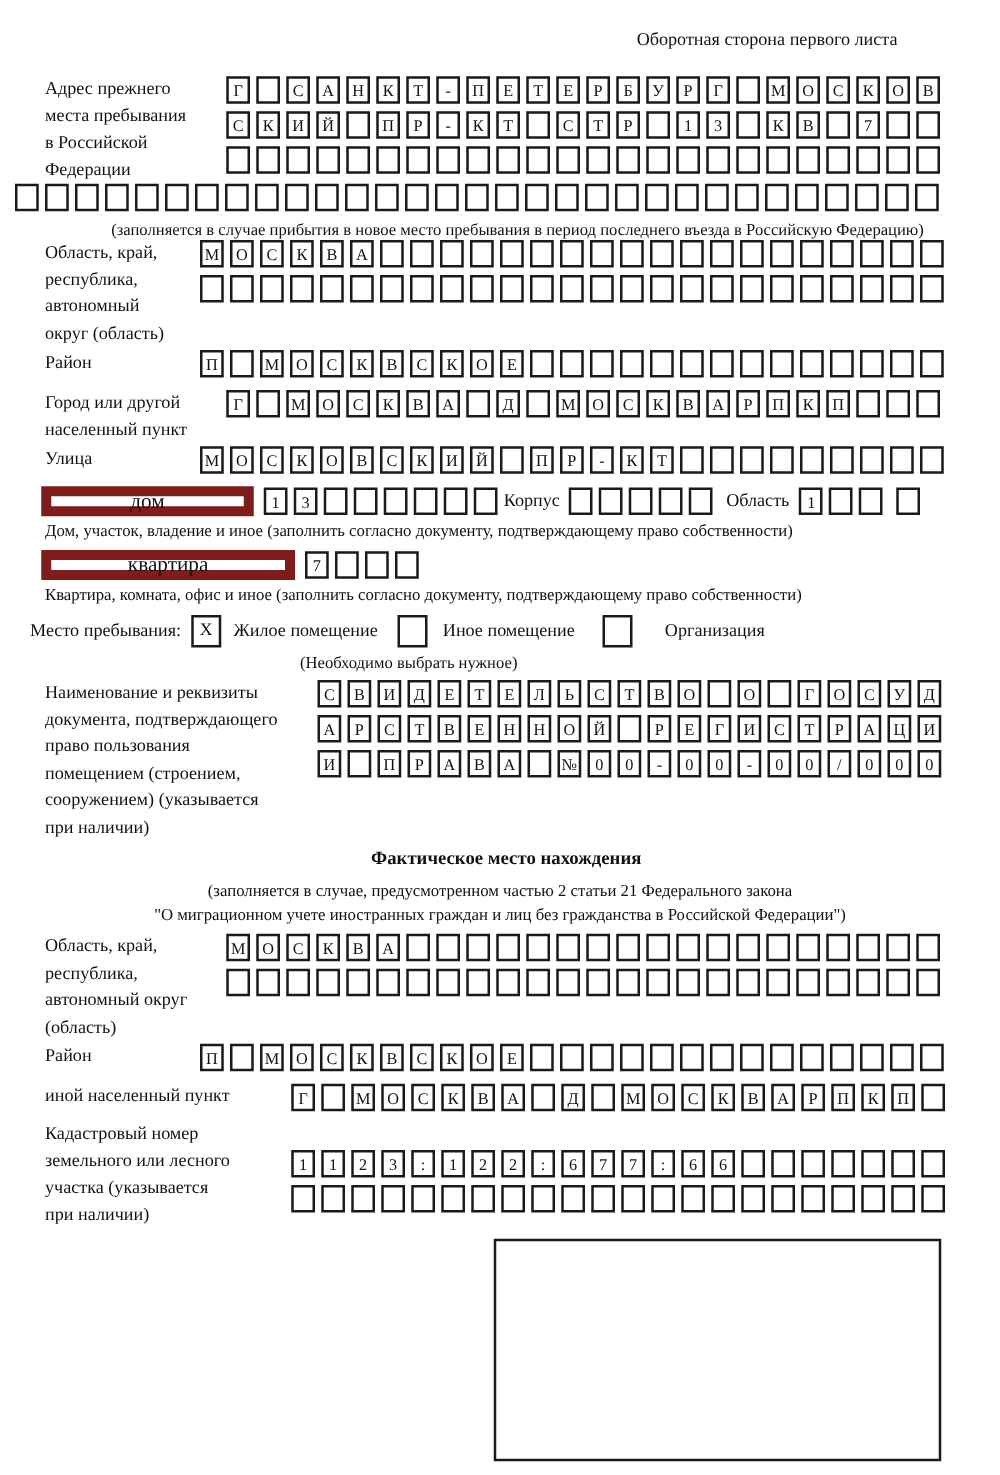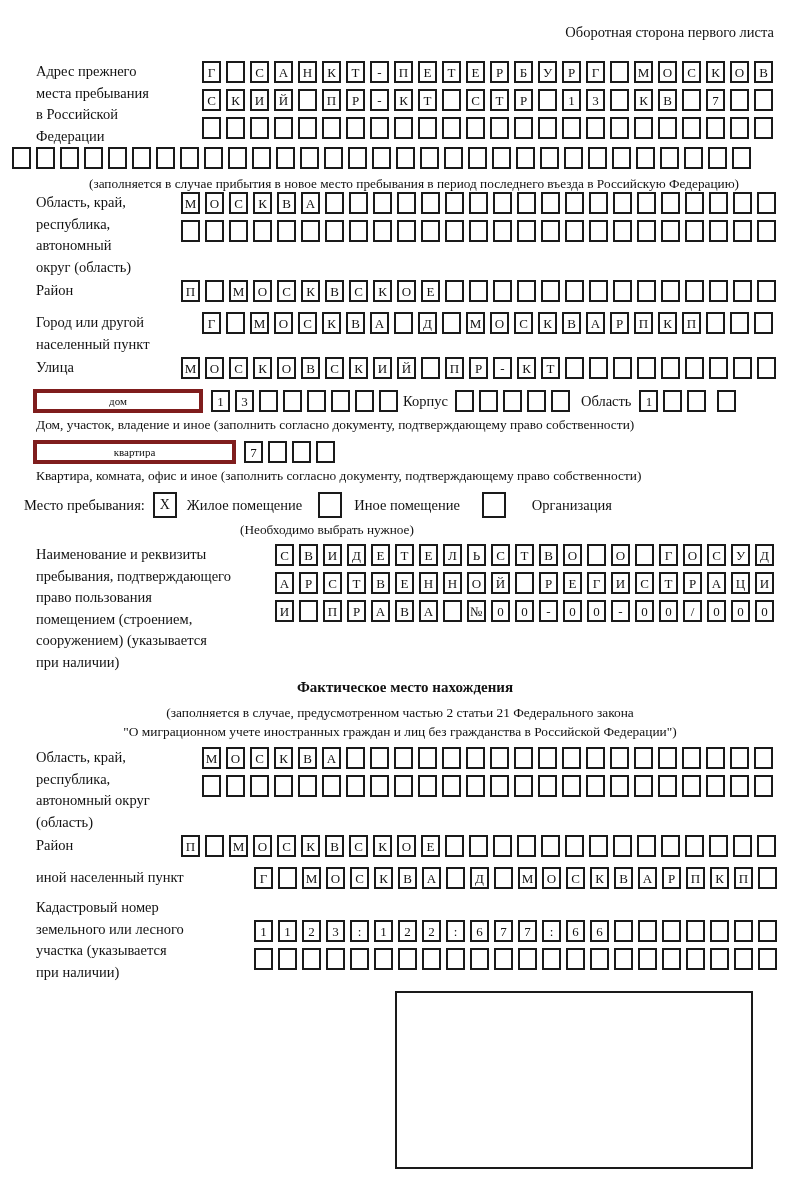--- a/index.html
+++ b/index.html
@@ -6,46 +6,46 @@
   .page{
     position:relative;
     width:800px;height:1180px;
     background:#fff;
     font-family:"Liberation Serif","DejaVu Serif",serif;
     color:#111;
     overflow:hidden;
   }
   .side-note{
     text-align:right;
-    padding:24px 26px 0 0;
+    padding:24px 82px 0 0;
     font-size:14.5px;
   }
   .label-line{font-size:14.5px;line-height:21.5px;white-space:nowrap;}
-  .field{display:flex;align-items:flex-start;gap:21px;}
+  .field{display:flex;align-items:flex-start;}
   .f-label{box-sizing:border-box;padding-left:36px;flex:0 0 auto;}
   .w181{width:181px;} .w160{width:160px;} .w233{width:233px;} .w254{width:254px;}
   .rows{display:block;}
   .boxrow{display:flex;height:22px;margin-bottom:6px;}
   .cell{
     box-sizing:border-box;flex:0 0 19px;
     width:19px;height:22px;
     border:2px solid #1a1a1a;
     margin-right:5px;
     display:flex;align-items:center;justify-content:center;
     font-size:13px;line-height:1;
   }
   .caption{text-align:center;font-size:13.3px;line-height:17px;padding-left:28px;}
   .sec-title{text-align:center;font-weight:bold;font-size:15px;margin:9px 0 7px;}
   .fullrow{margin-left:12px;}
   .hint{font-size:13.4px;padding-left:36px;margin:4px 0 7px;}
   .composite{display:flex;align-items:flex-start;margin-left:33px;height:24px;}
   .longbox{
-    box-sizing:border-box;border:4px solid #7f1d1d;height:24px;
+    box-sizing:border-box;border:8px solid #7f1d1d;height:24px;
     display:flex;align-items:center;justify-content:center;
-    font-size:11px;flex:0 0 auto;
+    font-size:17px;flex:0 0 auto;
   }
   .inline-lbl{font-size:14.5px;line-height:24px;white-space:nowrap;flex:0 0 auto;}
   .cb{
     box-sizing:border-box;width:24px;height:26px;border:2px solid #1a1a1a;
     display:flex;align-items:center;justify-content:center;
     font-size:14px;flex:0 0 auto;
   }
   .stay-row{display:flex;align-items:center;padding-left:24px;margin-top:8px;height:26px;}
   .stay-row .txt{font-size:14.5px;white-space:nowrap;}
   .stay-note{font-size:13.3px;margin:4px 0 2px 240px;}
@@ -404,21 +404,21 @@
     <span class="cb" style="margin:0 12px 0 16px;"></span>
     <span class="txt">Иное помещение</span>
     <span class="cb" style="margin:0 26px 0 22px;"></span>
     <span class="txt">Организация</span>
   </div>
   <div class="stay-note">(Необходимо выбрать нужное)</div>
 
   <div class="field mt6">
     <div class="f-label w254">
         <div class="label-line">Наименование и реквизиты</div>
-        <div class="label-line">пребывания, подтверждающего</div>
+        <div class="label-line">документа, подтверждающего</div>
         <div class="label-line">право пользования</div>
         <div class="label-line">помещением (строением,</div>
         <div class="label-line">сооружением) (указывается</div>
         <div class="label-line">при наличии)</div>
       </div>
     <div class="rows">
       <div class="boxrow">
           <span class="cell">С</span>
           <span class="cell">В</span>
           <span class="cell">И</span>

